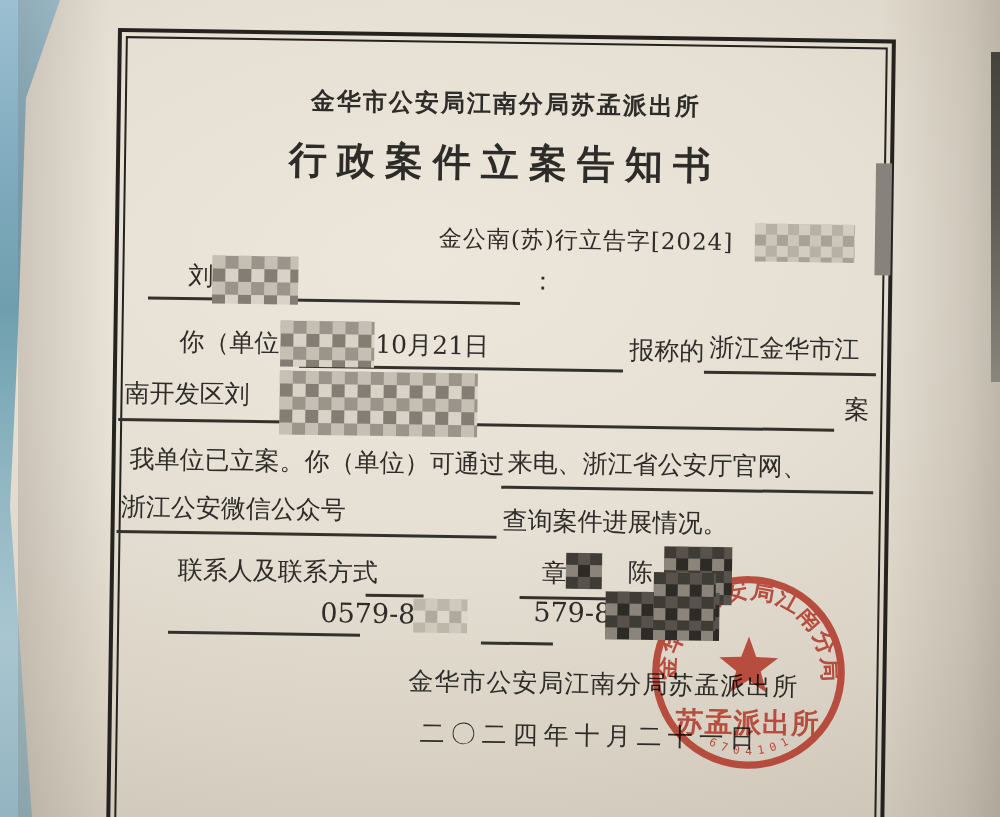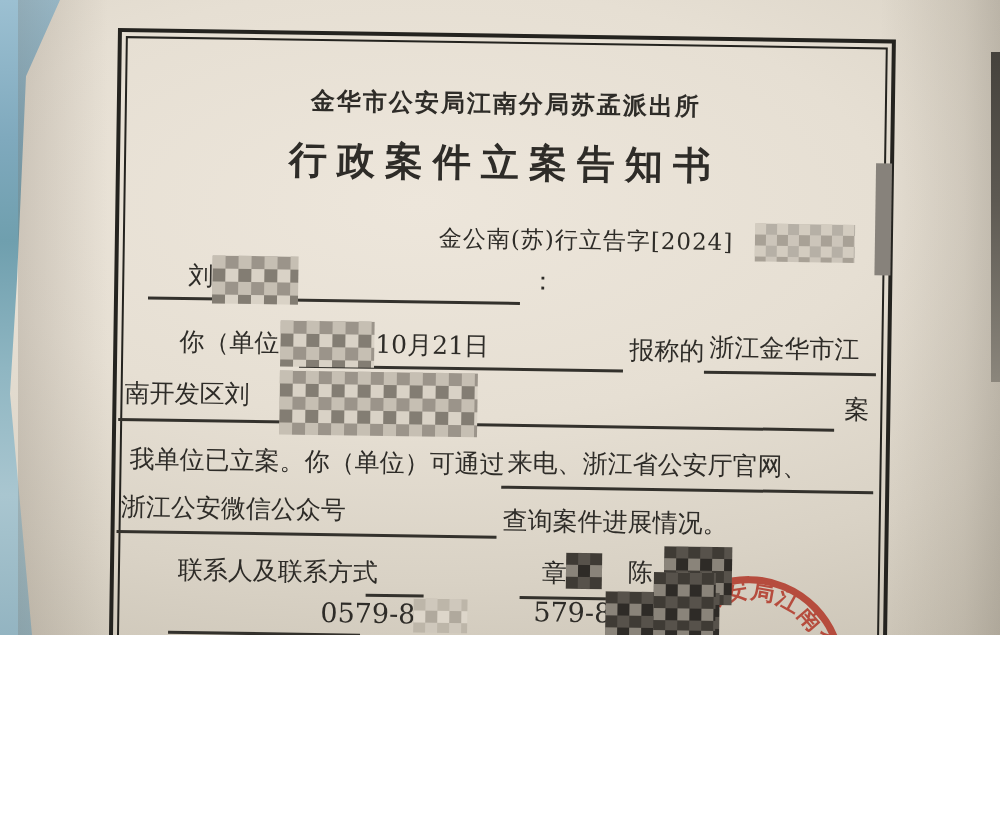--- a/index.html
+++ b/index.html
@@ -1,17 +1,17 @@
 <!DOCTYPE html>
 <html><head>
 <meta charset="utf-8">
 <style>
   html,body{margin:0;padding:0;}
   .stage{
-    position:relative;width:1000px;height:635px;overflow:hidden;
+    position:relative;width:1000px;height:817px;overflow:hidden;
     background:linear-gradient(180deg,#9cc0d2 0%,#7fa9bd 22%,#6f9fae 38%,#8fb6c2 58%,#a9c6d0 78%,#93b4c1 100%);
     font-family:"DejaVu Serif","Liberation Serif",serif;color:#2e2c28;
   }
   .paper{
     position:absolute;inset:0;
     background:radial-gradient(115% 85% at 42% 32%, #ede6db 0%, #e6dfd3 40%, #d9d2c5 70%, #c8c1b3 100%);
     clip-path:polygon(6% 0,100% 0,100% 100%,3.2% 100%,1% 62%,1.7% 44%,2.6% 12%);
   }
   .paper-shade-right{
     position:absolute;top:0;right:0;width:120px;height:100%;

